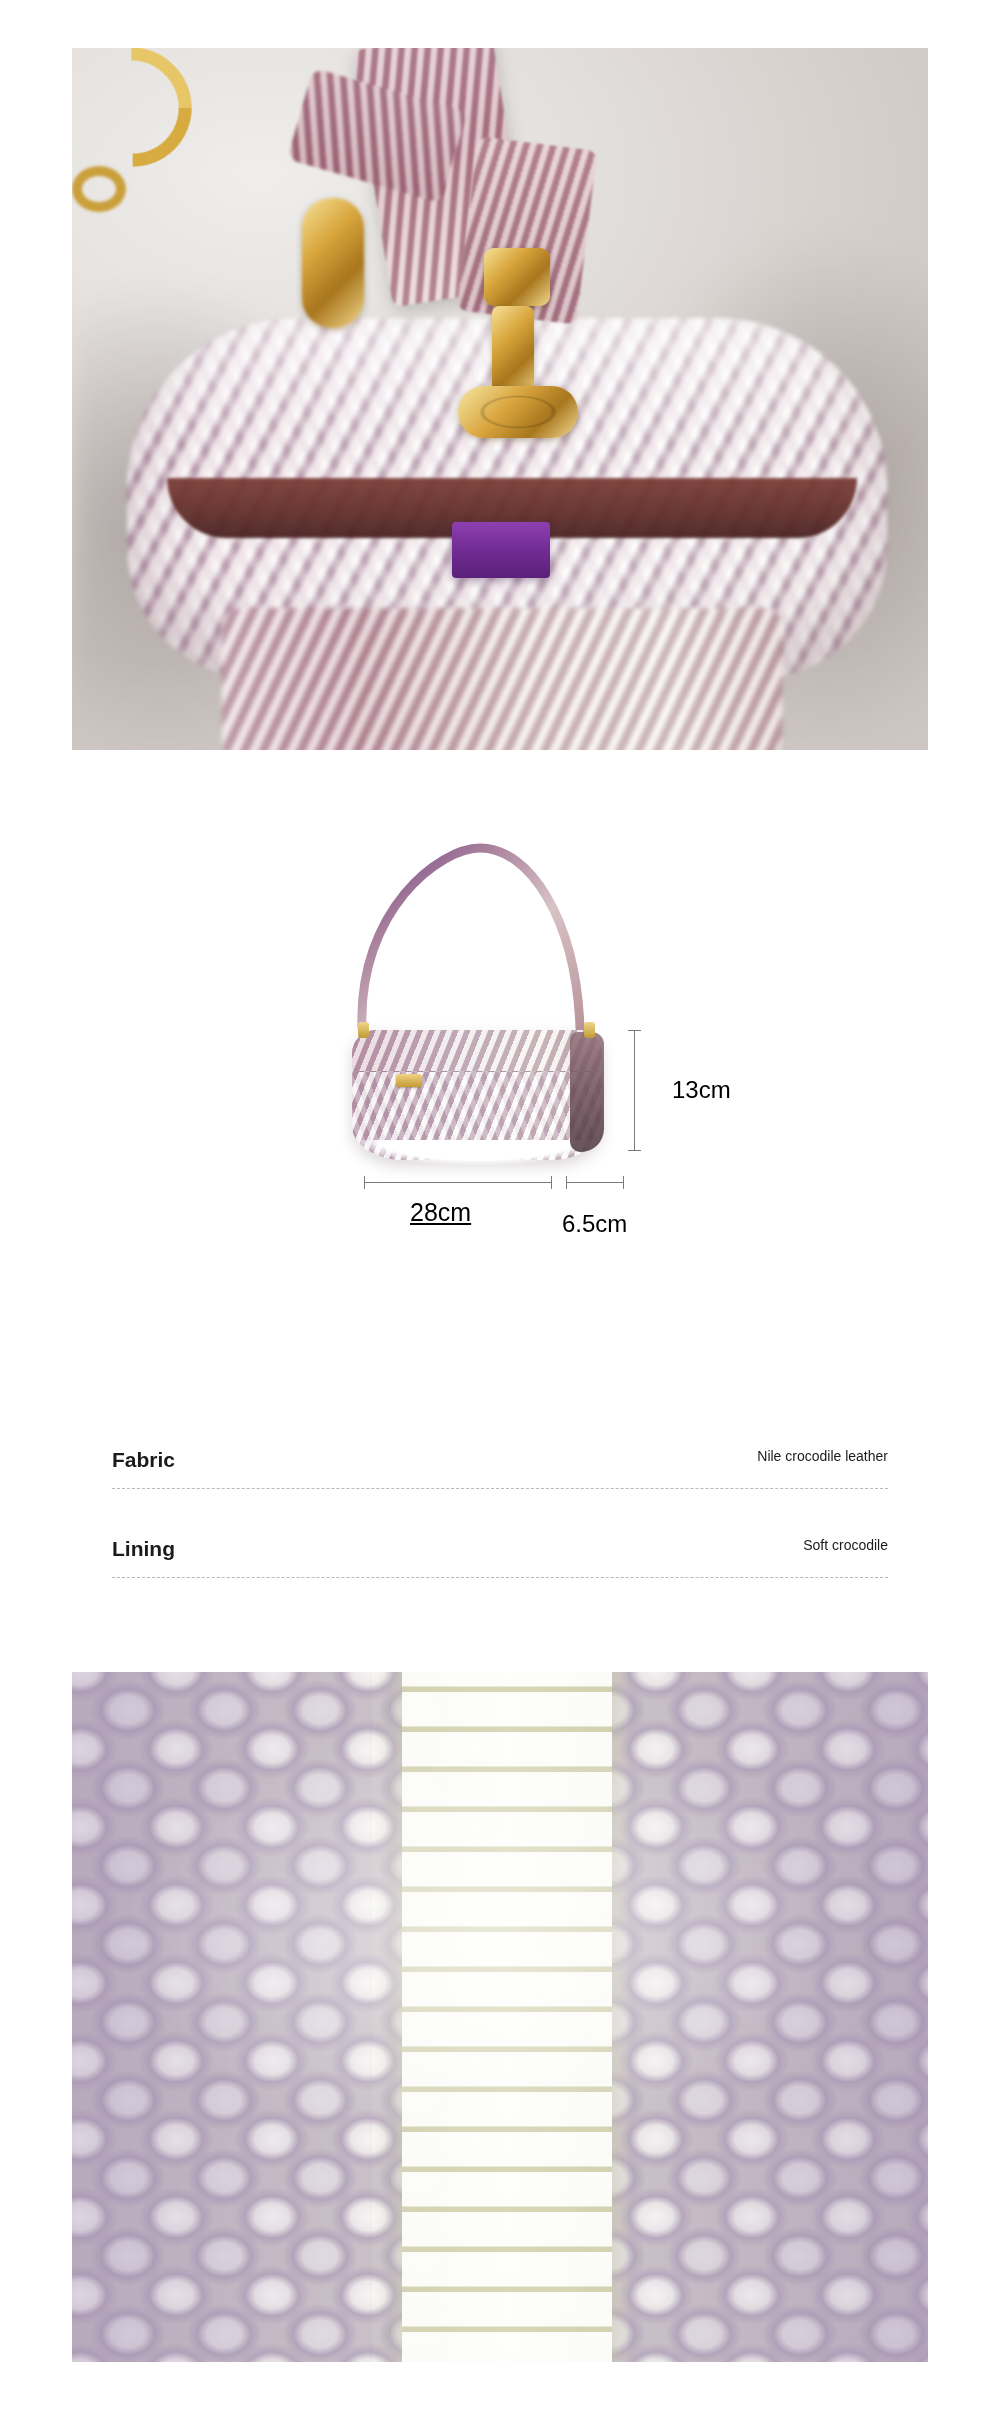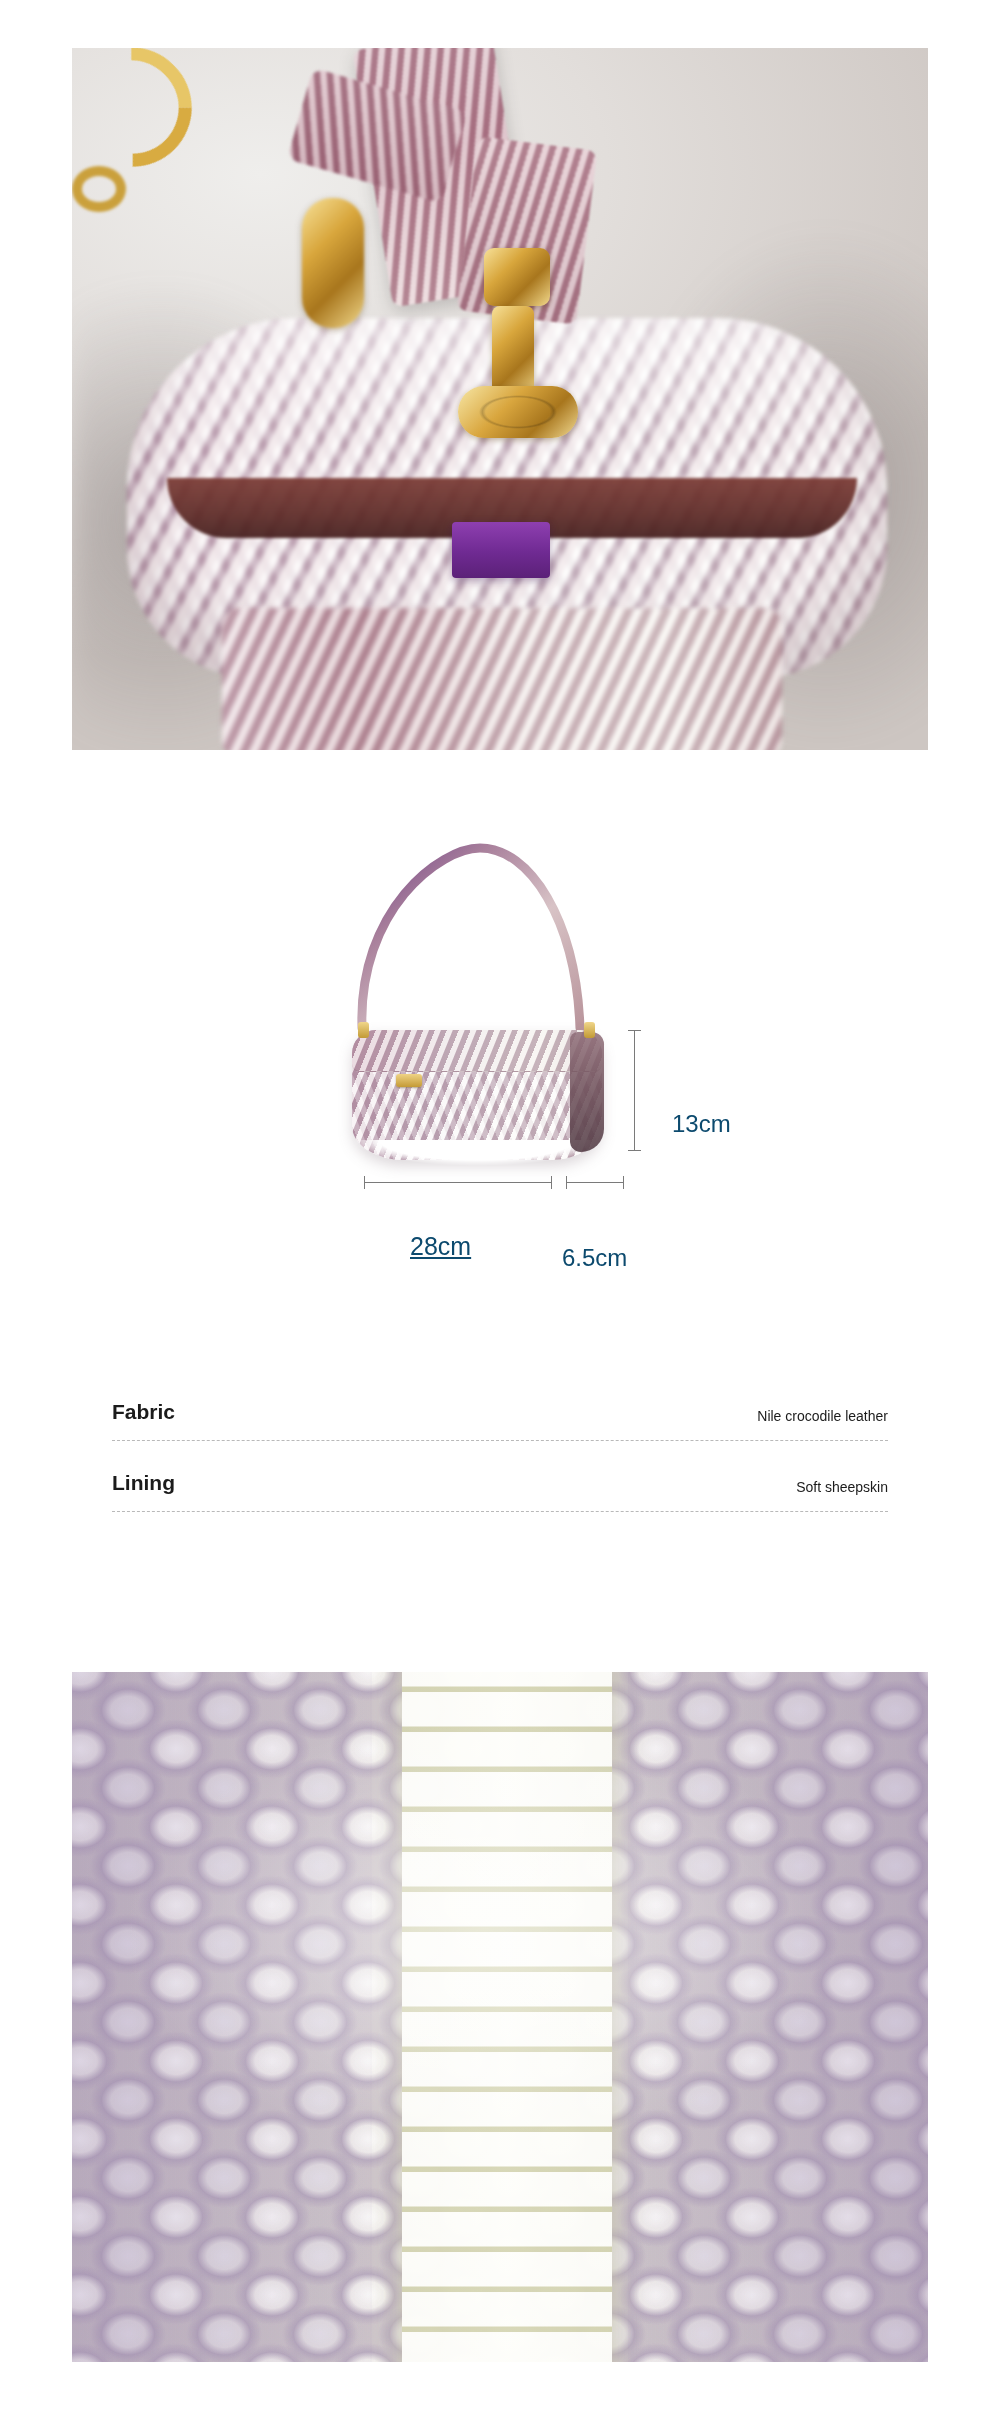--- a/index.html
+++ b/index.html
@@ -294,41 +294,41 @@
   .dim-h1 { left: 364px; top: 392px; width: 188px; height: 1px; }
   .dim-h1-cap-l { left: 364px; top: 386px; width: 1px; height: 13px; }
   .dim-h1-cap-r { left: 551px; top: 386px; width: 1px; height: 13px; }
   .dim-h2 { left: 566px; top: 392px; width: 58px; height: 1px; }
   .dim-h2-cap-l { left: 566px; top: 386px; width: 1px; height: 13px; }
   .dim-h2-cap-r { left: 623px; top: 386px; width: 1px; height: 13px; }
 
   .dim-label {
     position: absolute;
     font-size: 24px;
-    color: #0c4a6e;
+    color: #000000;
     white-space: nowrap;
-    margin-top: 34px;
   }
   .dim-h-label { font-size: 25px; }
   .label-height { left: 672px; top: 286px; }
   .label-width  { left: 410px; top: 408px; text-decoration: underline; }
   .label-depth  { left: 562px; top: 420px; font-size: 24px; }
 
   
   .spec-table {
     position: absolute;
     left: 112px;
     top: 1400px;
     width: 776px;
   }
   .spec-row {
     display: flex;
-    align-items: flex-end;
+    align-items: flex-start;
     justify-content: space-between;
     padding: 0 0 16px 0;
+    margin-top: 48px;
   }
   .spec-key {
     font-size: 21px;
     font-weight: bold;
     color: #1b1b1b;
   }
   .spec-val {
     font-size: 14px;
     color: #1b1b1b;
   }
@@ -461,21 +461,21 @@
 <div class="spec-table">
 
   <div class="spec-row">
     <span class="spec-key">Fabric</span>
     <span class="spec-val">Nile crocodile leather</span>
   </div>
   <div class="spec-divider"></div>
 
   <div class="spec-row">
     <span class="spec-key">Lining</span>
-    <span class="spec-val">Soft sheepskin</span>
+    <span class="spec-val">Soft crocodile</span>
   </div>
   <div class="spec-divider"></div>
 </div>
 
 <div class="texture">
   <div class="texture-base"></div>
   <div class="texture-scales"></div>
   <div class="texture-spine"></div>
   <div class="texture-tint-l"></div>
   <div class="texture-tint-r"></div>

